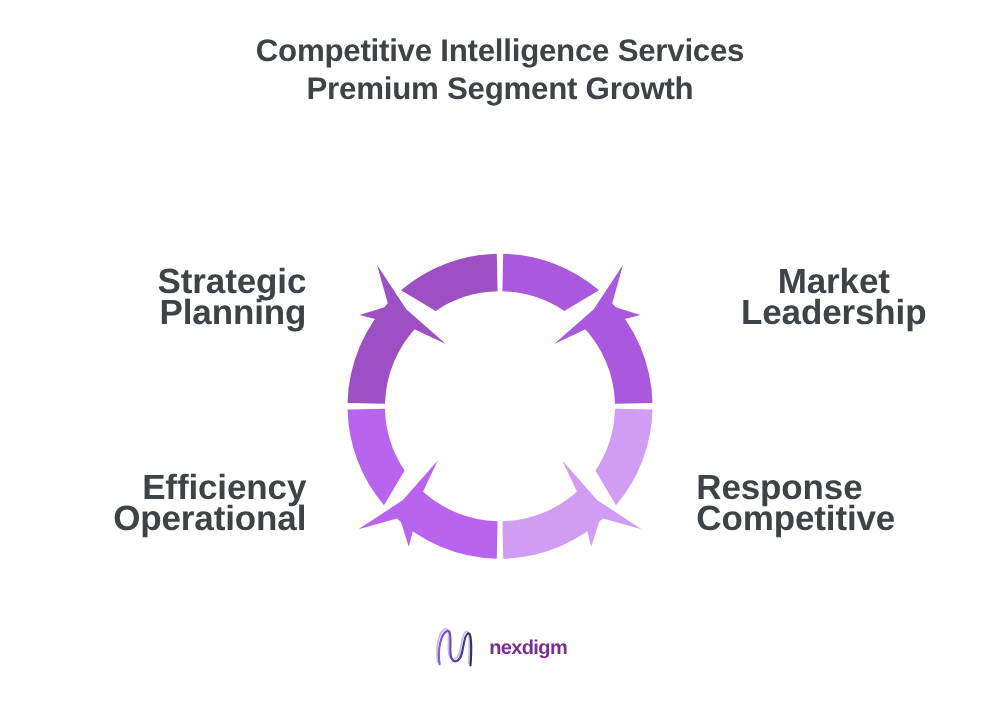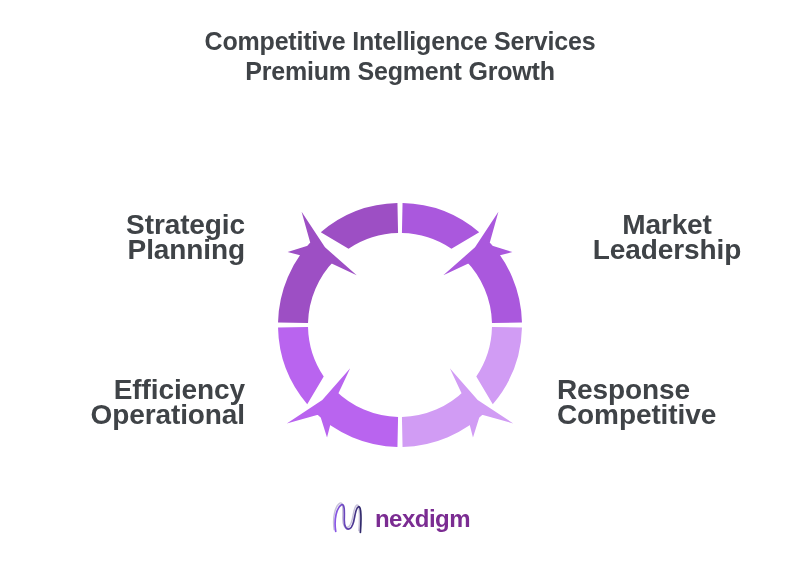--- a/index.html
+++ b/index.html
@@ -21,21 +21,21 @@
   #label-top-right{left:557px;top:212px;width:220px;text-align:center;}
   #label-bottom-left{left:25px;top:377px;width:220px;text-align:right;}
   #label-bottom-right{left:557px;top:377px;width:220px;text-align:left;}
   #diagram{position:absolute;left:240px;top:165px;width:320px;height:320px;}
   #logo{
     position:absolute;left:0;top:498px;width:800px;height:44px;
     display:flex;align-items:center;justify-content:center;gap:7px;
   }
   #logo-mark{width:38px;height:38px;}
   #logo-text{
-    color:var(--logo-text,#7b2c92);font-size:24px;font-weight:bold;
+    color:var(--logo-text,#7b2c92);font-size:16px;font-weight:bold;
     letter-spacing:-0.5px;padding-bottom:2px;
   }
 </style>
 </head>
 <body>
 
 <div id="canvas" style="--text: #3f4347; --bg: #ffffff; --logo-text: #7b2c92;">
 
   <div class="title">
     <div>Competitive Intelligence Services</div>

